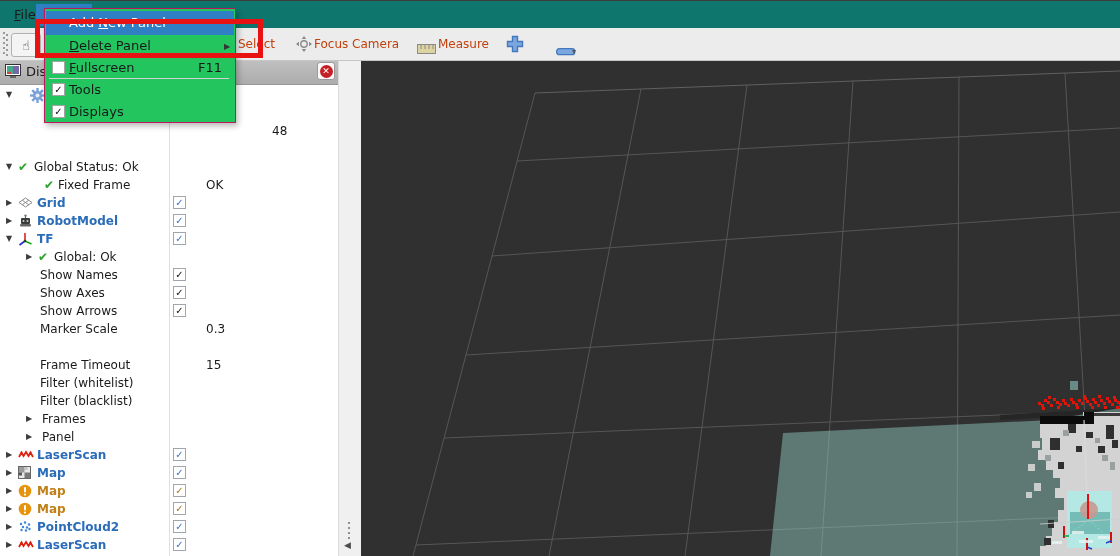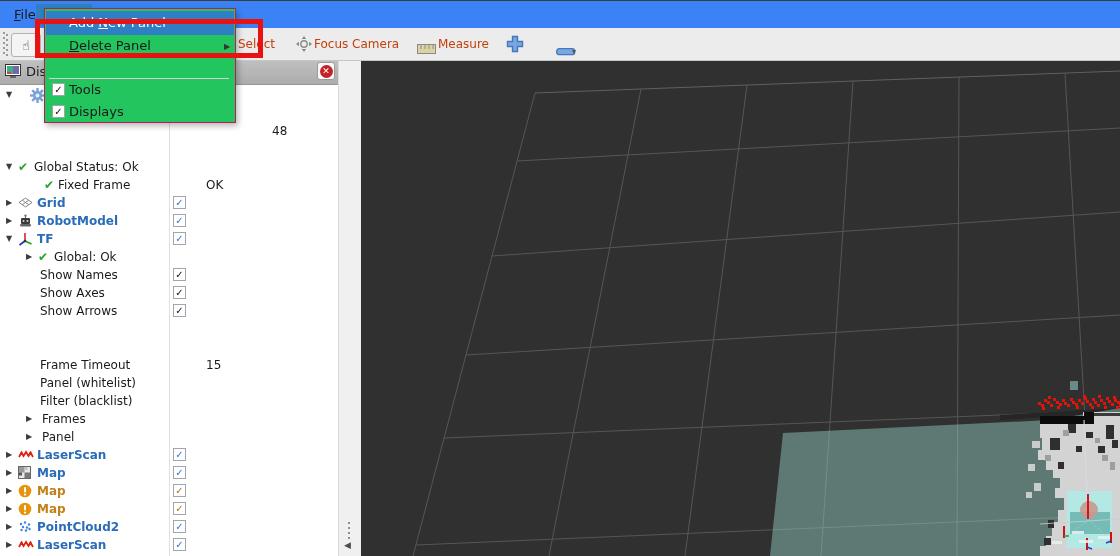--- a/index.html
+++ b/index.html
@@ -1,20 +1,20 @@
 <!DOCTYPE html>
 <html><head>
 <meta charset="utf-8">
 <style>
   html,body{margin:0;padding:0;}
   .win{position:relative;width:1120px;height:556px;background:#ececec;overflow:hidden;
        font-family:"DejaVu Sans","Liberation Sans",sans-serif;color:#1a1a1a;}
   .abs{position:absolute;}
   
-  .menubar{left:0;top:0;width:1120px;height:27px;background:#3b82f6;border-top:1px solid #3c3c3c;z-index:40;}
+  .menubar{left:0;top:0;width:1120px;height:27px;background:#0f766e;border-top:1px solid #3c3c3c;z-index:40;}
   .mb-item{position:absolute;top:3px;height:22px;line-height:22px;padding:0 7px;font-size:13px;}
   .mb-item.sel{background:#2f7fc4;color:#fff;}
   .accel{text-decoration:underline;}
   
   .toolbar{left:0;top:28px;width:1120px;height:32px;background:#ececec;border-bottom:1px solid #c6c6c6;z-index:10;}
   .tb-handle{position:absolute;left:3px;top:4px;width:5px;height:24px;
      background-image:repeating-linear-gradient(#9a9a9a 0 2px,transparent 2px 5px),repeating-linear-gradient(#9a9a9a 0 2px,transparent 2px 5px);
      background-size:2px 100%,2px 100%;background-position:0 0,3px 2px;background-repeat:no-repeat;}
   .tb-btn{position:absolute;top:5px;height:22px;border:1px solid #b2b2b2;border-radius:3px;background:#f4f4f4;
           display:flex;align-items:center;justify-content:center;}
@@ -295,26 +295,30 @@
         <span class="cbox ck-black">✓</span>
       </div>
       <div class="trow" style="top: 200px;">
         <span class="tlbl lbl-plain" style="left:40px">Show Axes</span>
         <span class="cbox ck-black">✓</span>
       </div>
       <div class="trow" style="top: 218px;">
         <span class="tlbl lbl-plain" style="left:40px">Show Arrows</span>
         <span class="cbox ck-black">✓</span>
       </div>
+      <div class="trow" style="top: 236px;">
+        <span class="tlbl lbl-plain" style="left:40px">Marker Scale</span>
+        <span class="tval">0.3</span>
+      </div>
       <div class="trow" style="top: 272px;">
         <span class="tlbl lbl-plain" style="left:40px">Frame Timeout</span>
         <span class="tval">15</span>
       </div>
       <div class="trow" style="top: 290px;">
-        <span class="tlbl lbl-plain" style="left:40px">Panel (whitelist)</span>
+        <span class="tlbl lbl-plain" style="left:40px">Filter (whitelist)</span>
       </div>
       <div class="trow" style="top: 308px;">
         <span class="tlbl lbl-plain" style="left:40px">Filter (blacklist)</span>
       </div>
       <div class="trow" style="top: 326px;">
         <span class="texp" style="left:26px">▶</span>
         <span class="tlbl lbl-plain" style="left:42px">Frames</span>
       </div>
       <div class="trow" style="top: 344px;">
         <span class="texp" style="left:26px">▶</span>
@@ -438,20 +442,25 @@
 
   <div class="abs popup">
     <div class="pm-item pm-sel" style="top:2px;height:24px;line-height:24px;">
       <span class="pm-text"><span>Add </span><span class="accel">N</span><span>ew Panel</span></span>
     </div>
     <div class="pm-item" style="top:26px;height:21px;line-height:21px;">
       <span class="pm-text"><span class="accel">D</span><span>elete Panel</span></span>
       <span class="pm-arrow">▶</span>
     </div>
     <div class="pm-sep" style="top:48px;"></div>
+    <div class="pm-item" style="top:49px;height:20px;line-height:20px;">
+      <span class="pm-box" style="top:3px;"></span>
+      <span class="pm-text"><span class="accel">F</span><span>ullscreen</span></span>
+      <span class="pm-short">F11</span>
+    </div>
     <div class="pm-sep" style="top:69px;"></div>
     <div class="pm-item" style="top:70px;height:22px;line-height:22px;">
       <span class="pm-box" style="top:4px;">✓</span>
       <span class="pm-text">Tools</span>
     </div>
     <div class="pm-item" style="top:92px;height:22px;line-height:22px;">
       <span class="pm-box" style="top:4px;">✓</span>
       <span class="pm-text">Displays</span>
     </div>
   </div>

